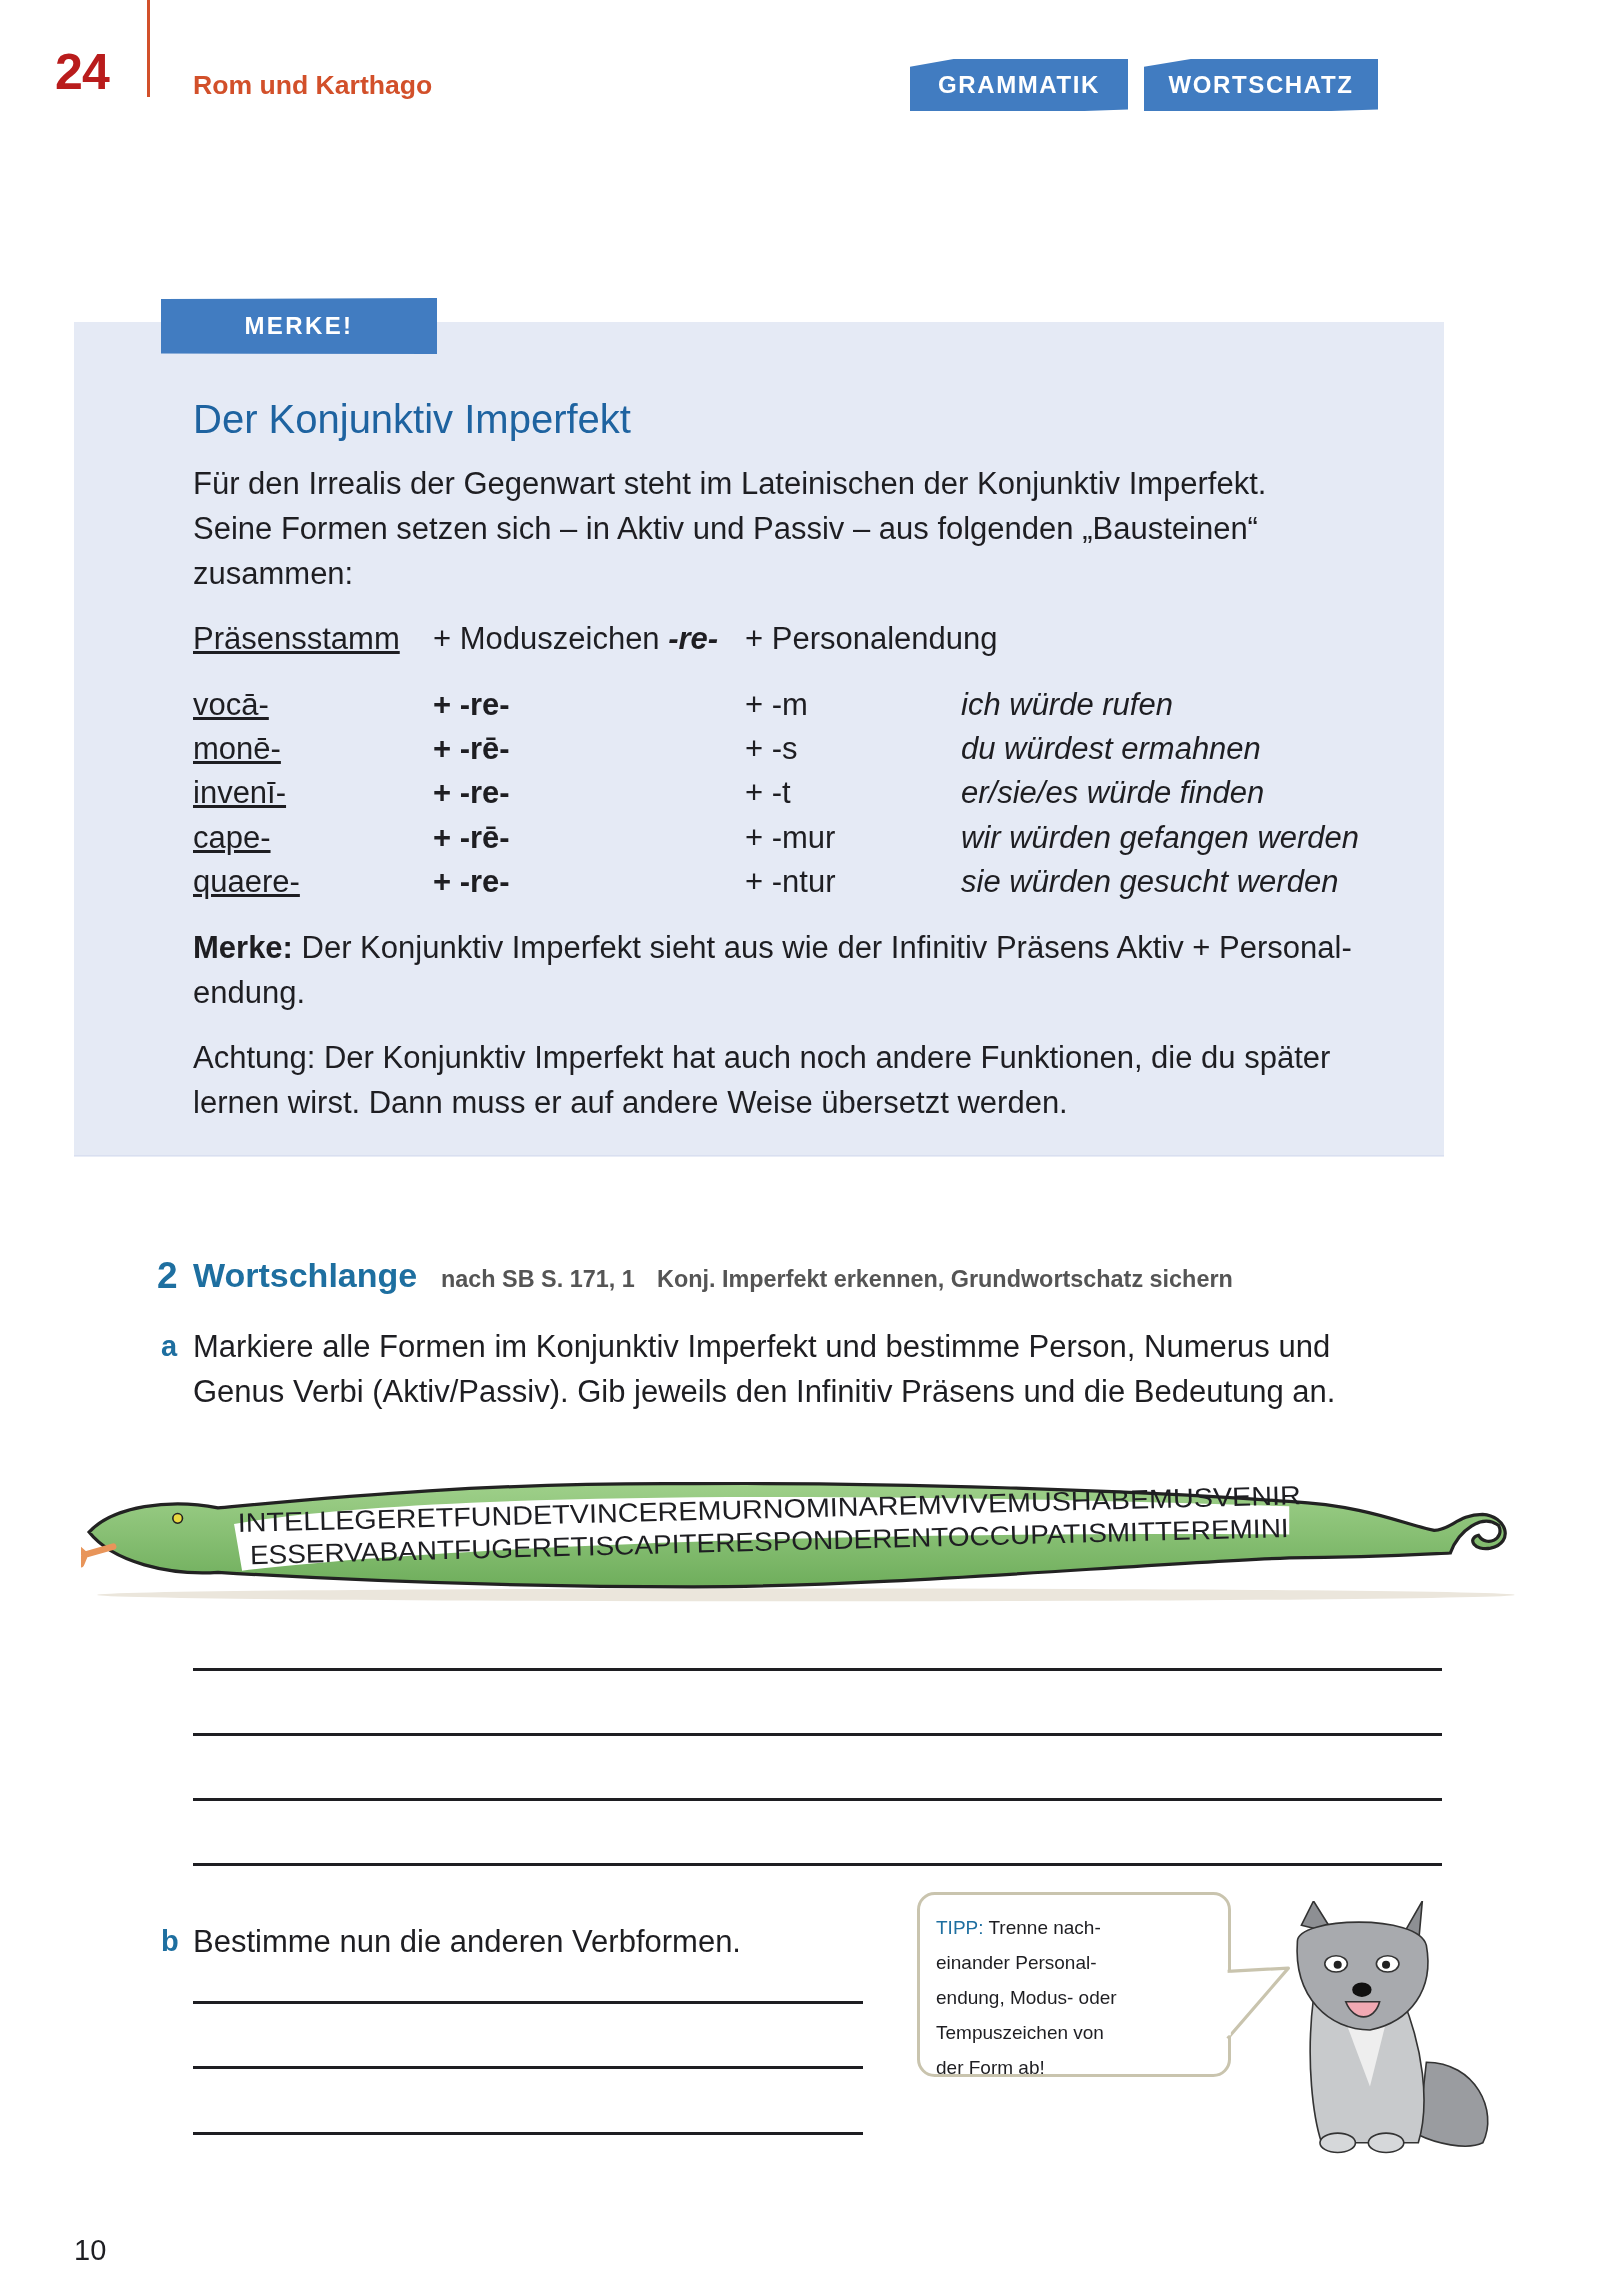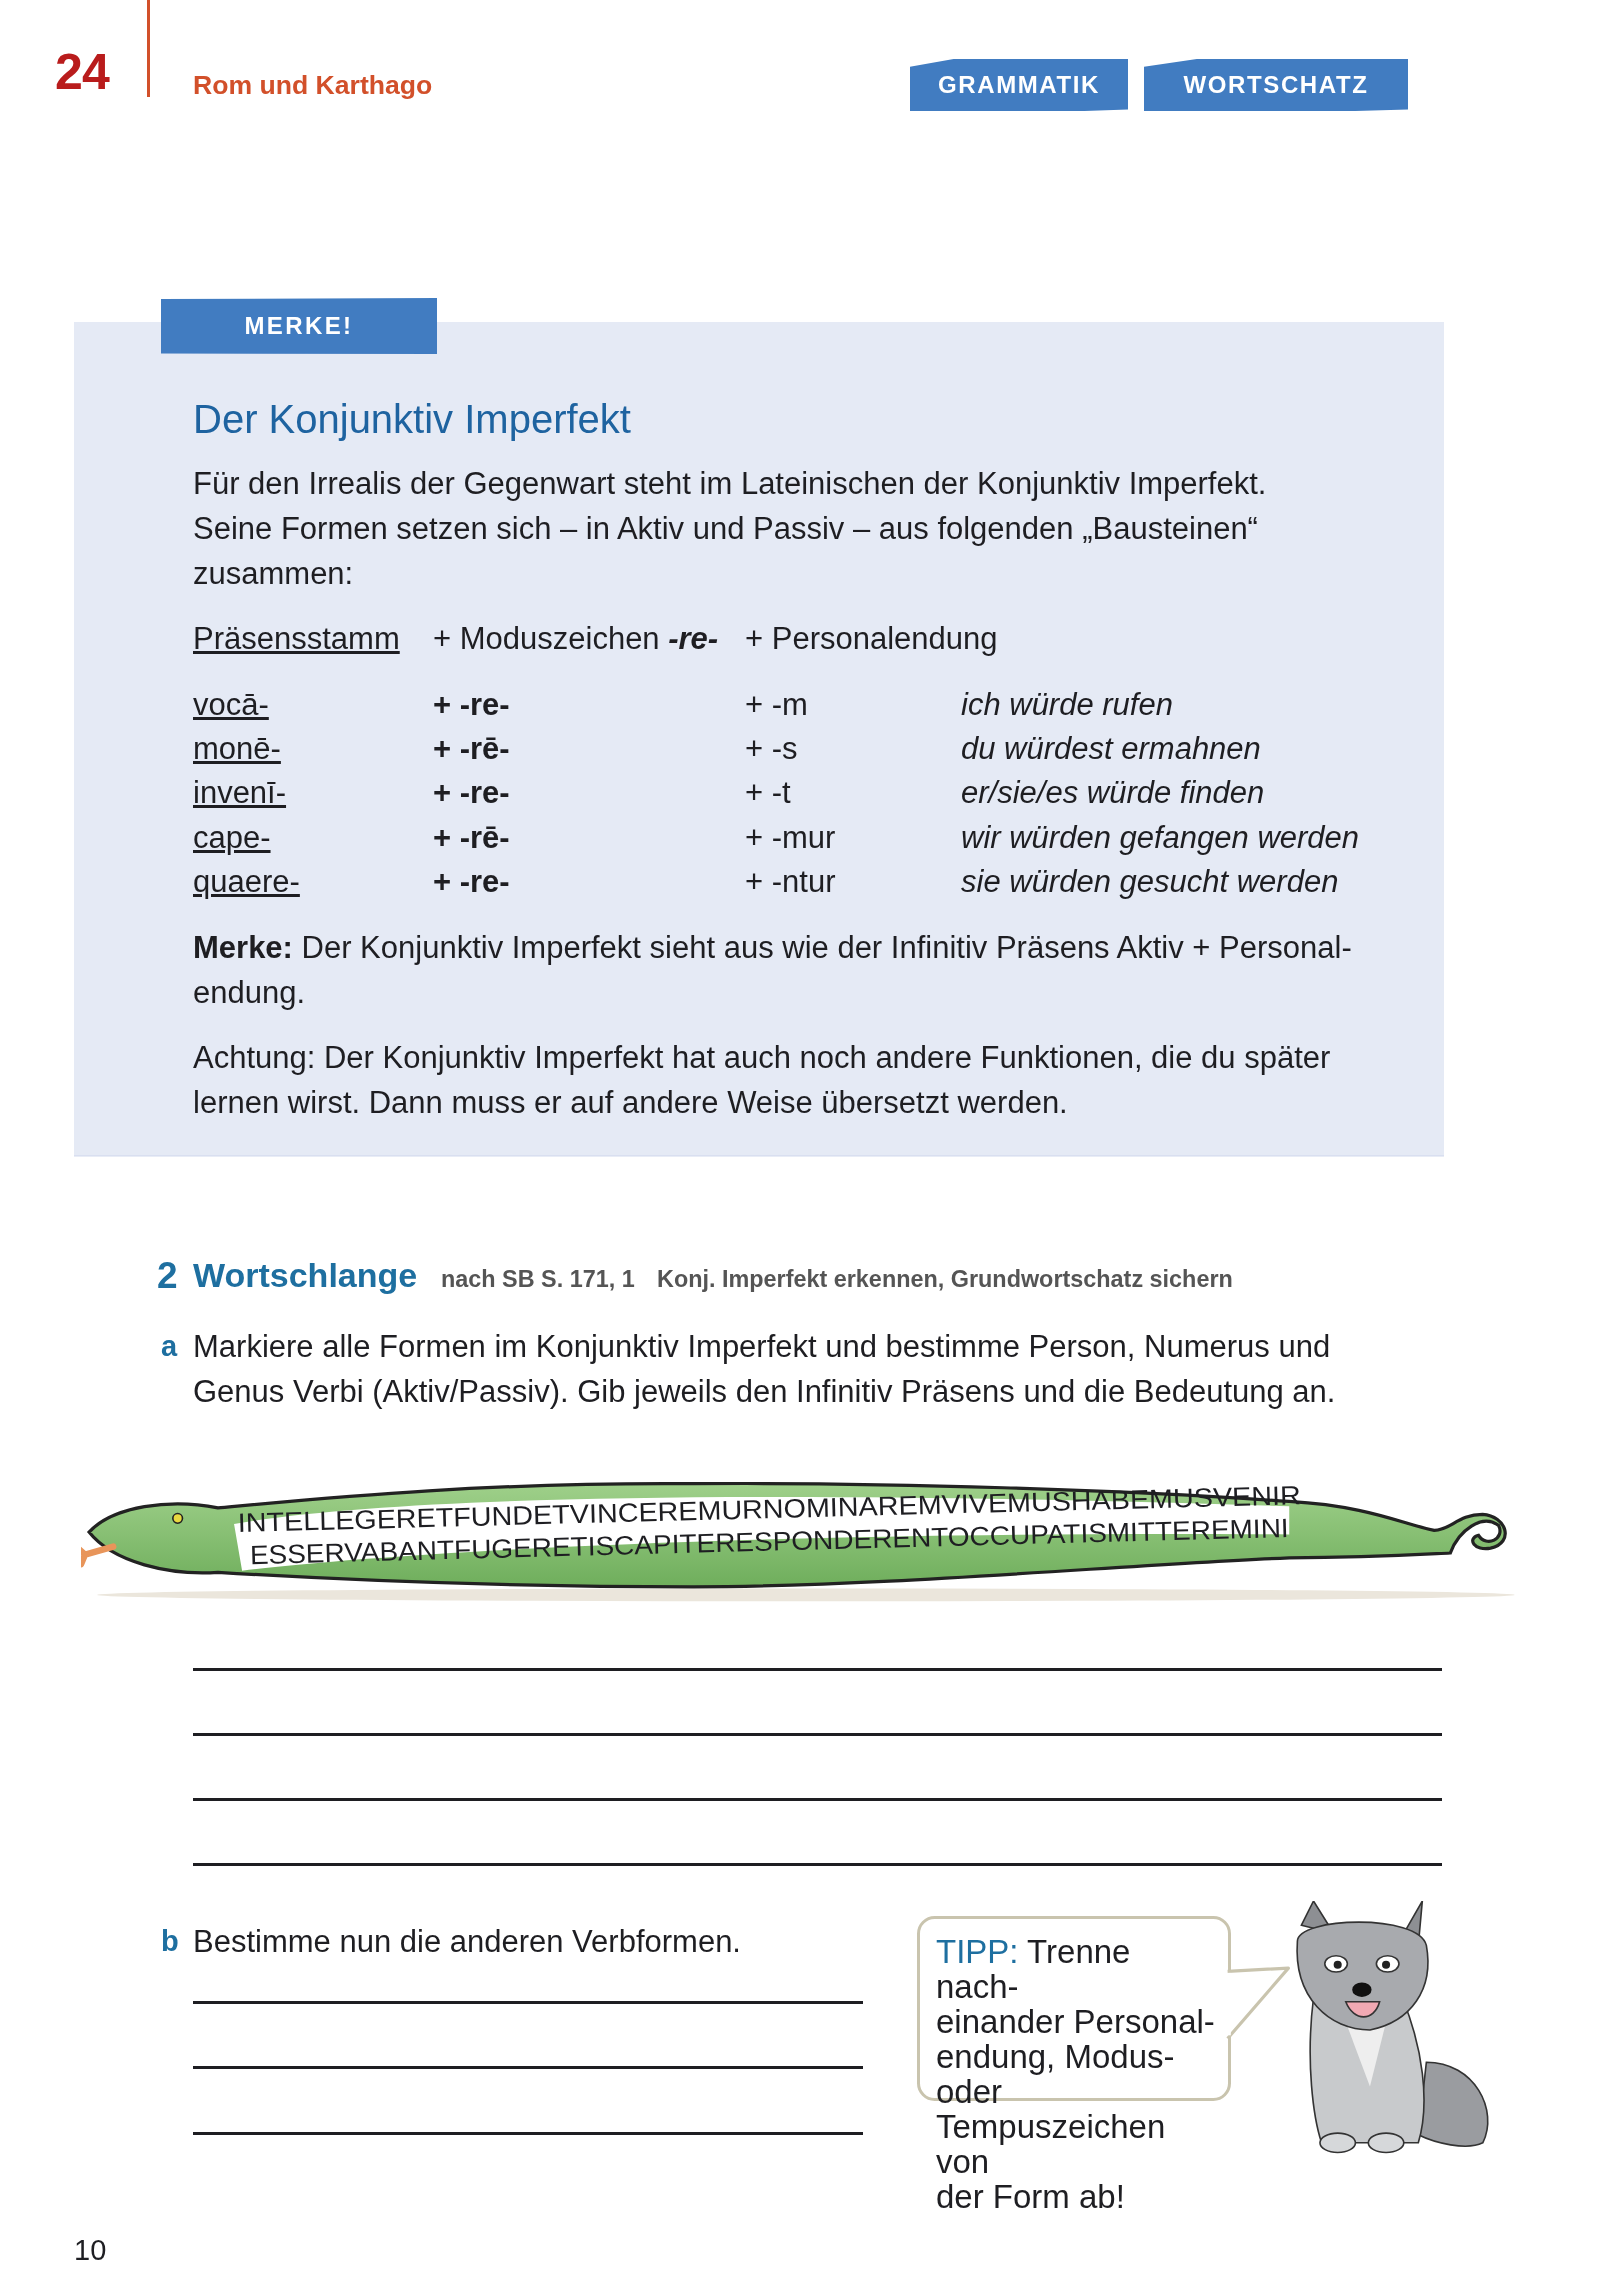--- a/index.html
+++ b/index.html
@@ -15,21 +15,21 @@
   .chapter-rule { left: 147px; top: 0; width: 3.2px; height: 97px; background: #d2502a; }
   .chapter-title {
     left: 193px; top: 68px; font-size: 26.6px; font-weight: bold; color: #d2502a; line-height: 35px;
   }
   .tag {
     top: 59px; height: 52px; background: #417cc1; color: #fff; font-weight: bold;
     font-size: 24px; letter-spacing: 1.6px; display: flex; align-items: center; justify-content: center;
     clip-path: polygon(0 15%, 20% 0, 100% 0, 100% 97%, 80% 100%, 0 100%);
   }
   .tag-grammatik { left: 910px; width: 218px; }
-  .tag-wortschatz { left: 1144px; width: 264px; }
+  .tag-wortschatz { left: 1144px; width: 234px; }
 
   .merke-box {
     left: 74px; top: 322px; width: 1370px; height: 833px; background: #e5eaf5;
     box-shadow: 0 1.6px 0 #d9dff0;
   }
   .merke-tab {
     left: 161px; top: 298px; width: 276px; height: 56px; background: #417cc1; color: #fff;
     font-size: 24px; font-weight: bold; letter-spacing: 2.4px;
     display: flex; align-items: center; justify-content: center;
     clip-path: polygon(0 2%, 100% 0, 100% 100%, 0 99%);
@@ -58,21 +58,21 @@
 
   .answer-line { height: 3.2px; background: #1e1e22; }
 
   .sub-b-letter { left: 161px; top: 1919px; }
   .sub-b-text { left: 193px; top: 1919px; }
 
   .tipp-box {
     left: 917px; top: 1892px; width: 314px; height: 185px;
     border: 3.2px solid #c9c4ae; border-radius: 17.7px; background: #fff;
     padding: 14.5px 11.3px 0 16px; box-sizing: border-box;
-    font-size: 33px; line-height: 35px; color: #1e1e22; margin-top: 24px;
+    font-size: 19px; line-height: 35px; color: #1e1e22;
   }
   .tipp-label { color: #1e6fa0; }
   .tipp-tail { left: 1226px; top: 1966px; width: 64px; height: 89px; }
   .wolf { left: 1257px; top: 1901px; width: 242px; height: 266px; }
 
   .page-num { left: 74px; top: 2233px; font-size: 29px; color: #1e1e22; line-height: 35px; }
 </style>
 </head>
 <body>
 

